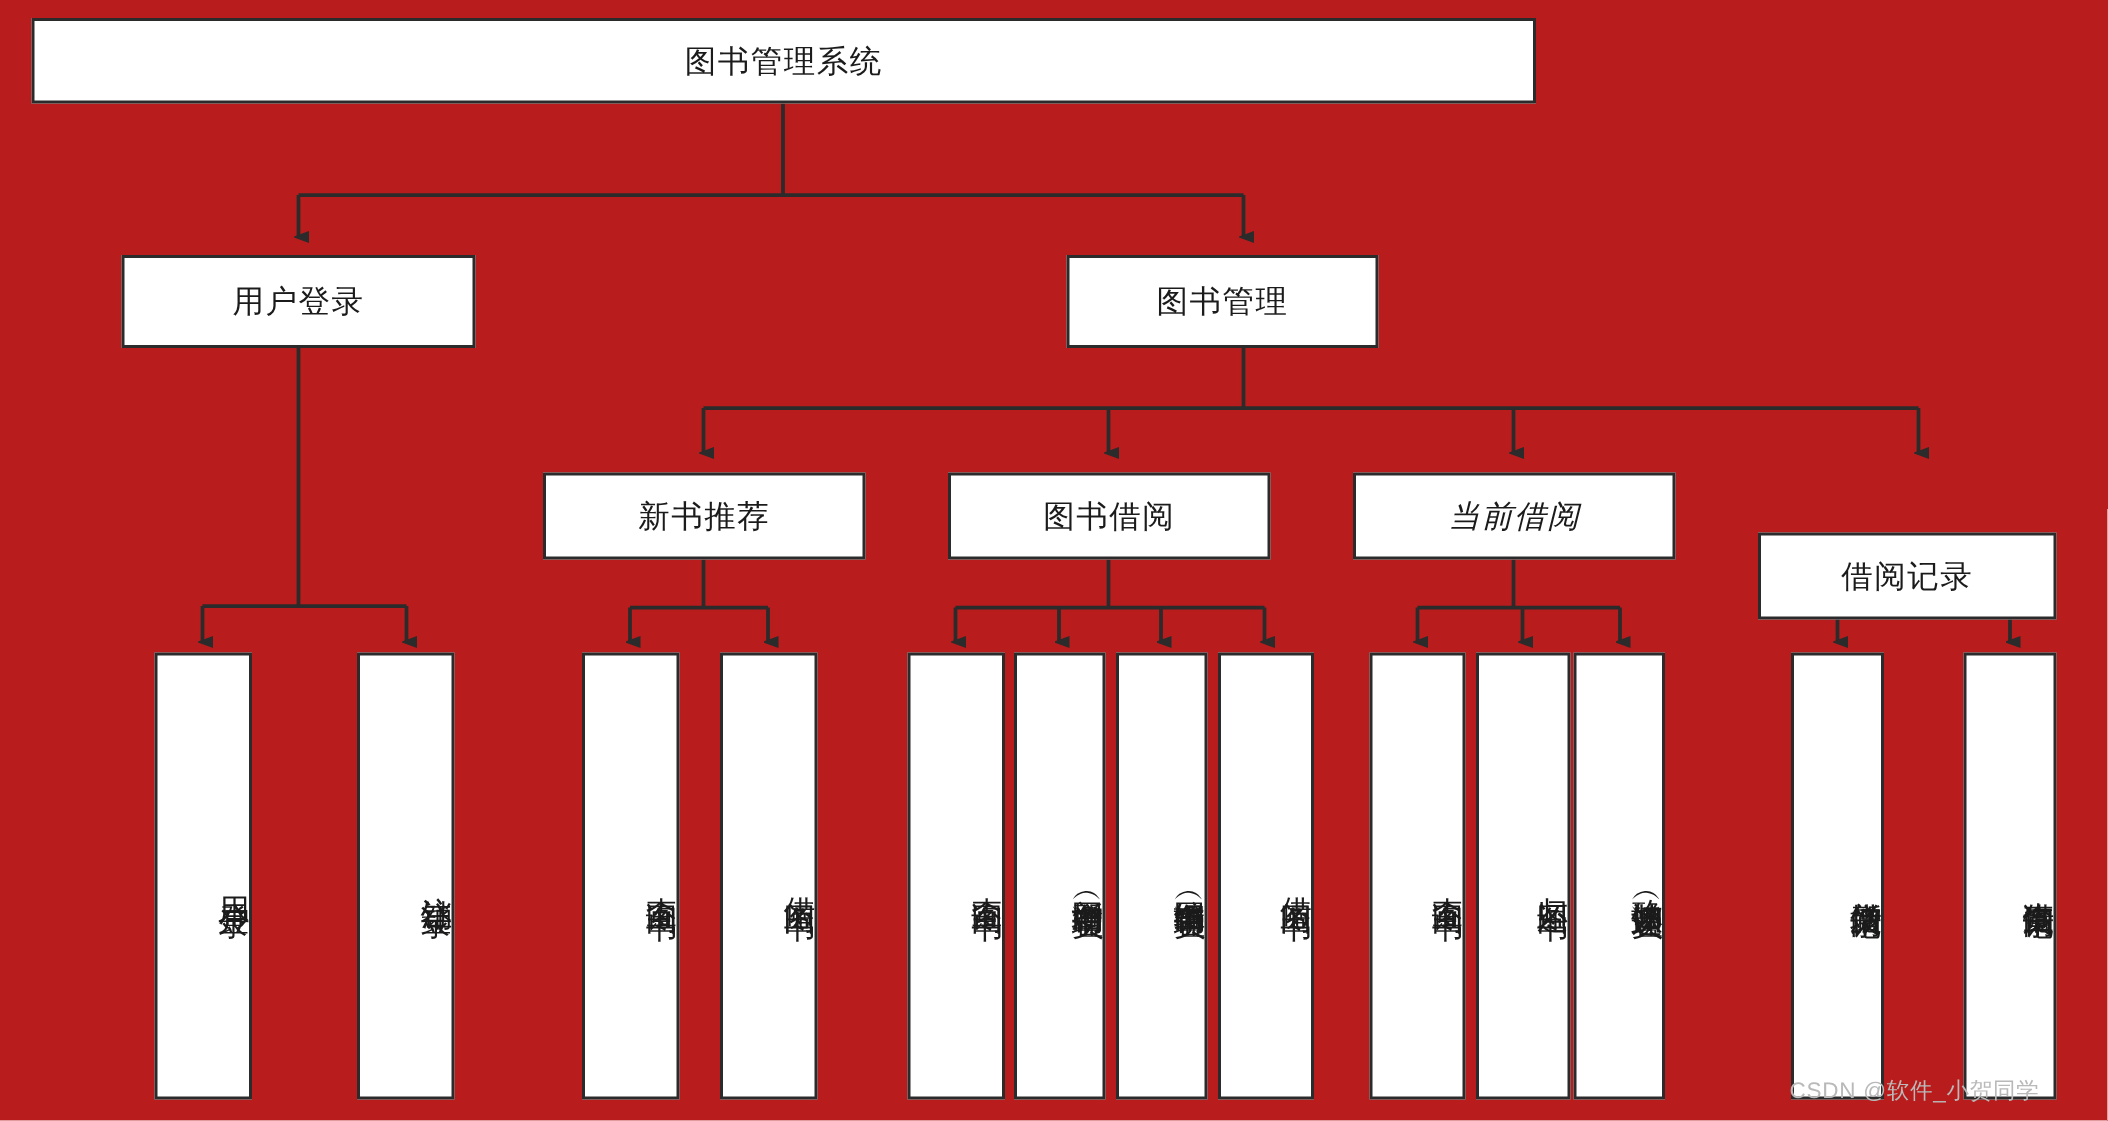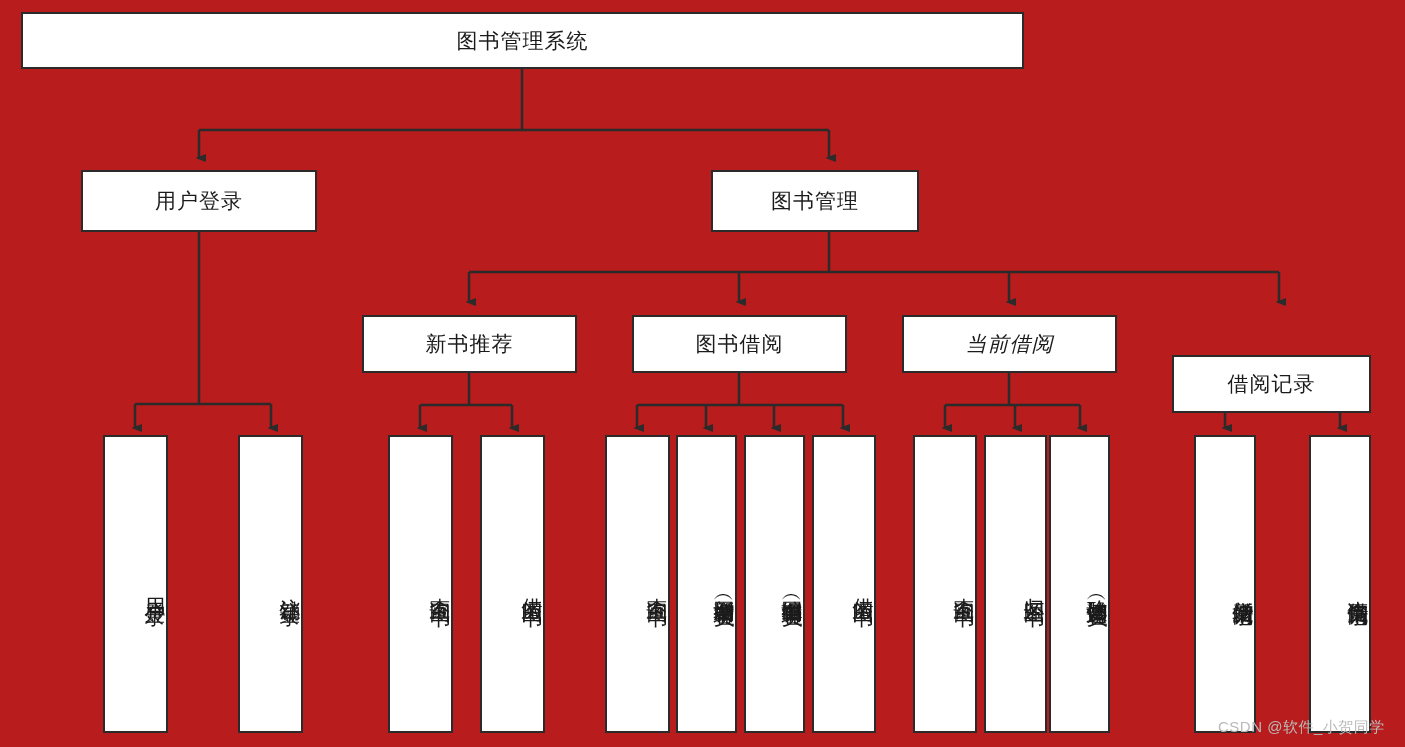--- a/index.html
+++ b/index.html
@@ -175,15 +175,15 @@
     <span>确认归还（管理员）</span>
   </div>
 
   <div class="node vert tight" style="left:1194px; top:435px; width:62px; height:298px;">
     <span>新增借阅记录</span>
   </div>
   <div class="node vert tight" style="left:1309px; top:435px; width:62px; height:298px;">
     <span>查询借阅记录</span>
   </div>
 
-  <div class="watermark" style="left:1218px; top:718px;">CSDN @软件_小贺同学</div>
+  <div class="watermark" style="left:1193px; top:718px;">CSDN @软件_小贺同学</div>
 
 </div>
 
 </body></html>

